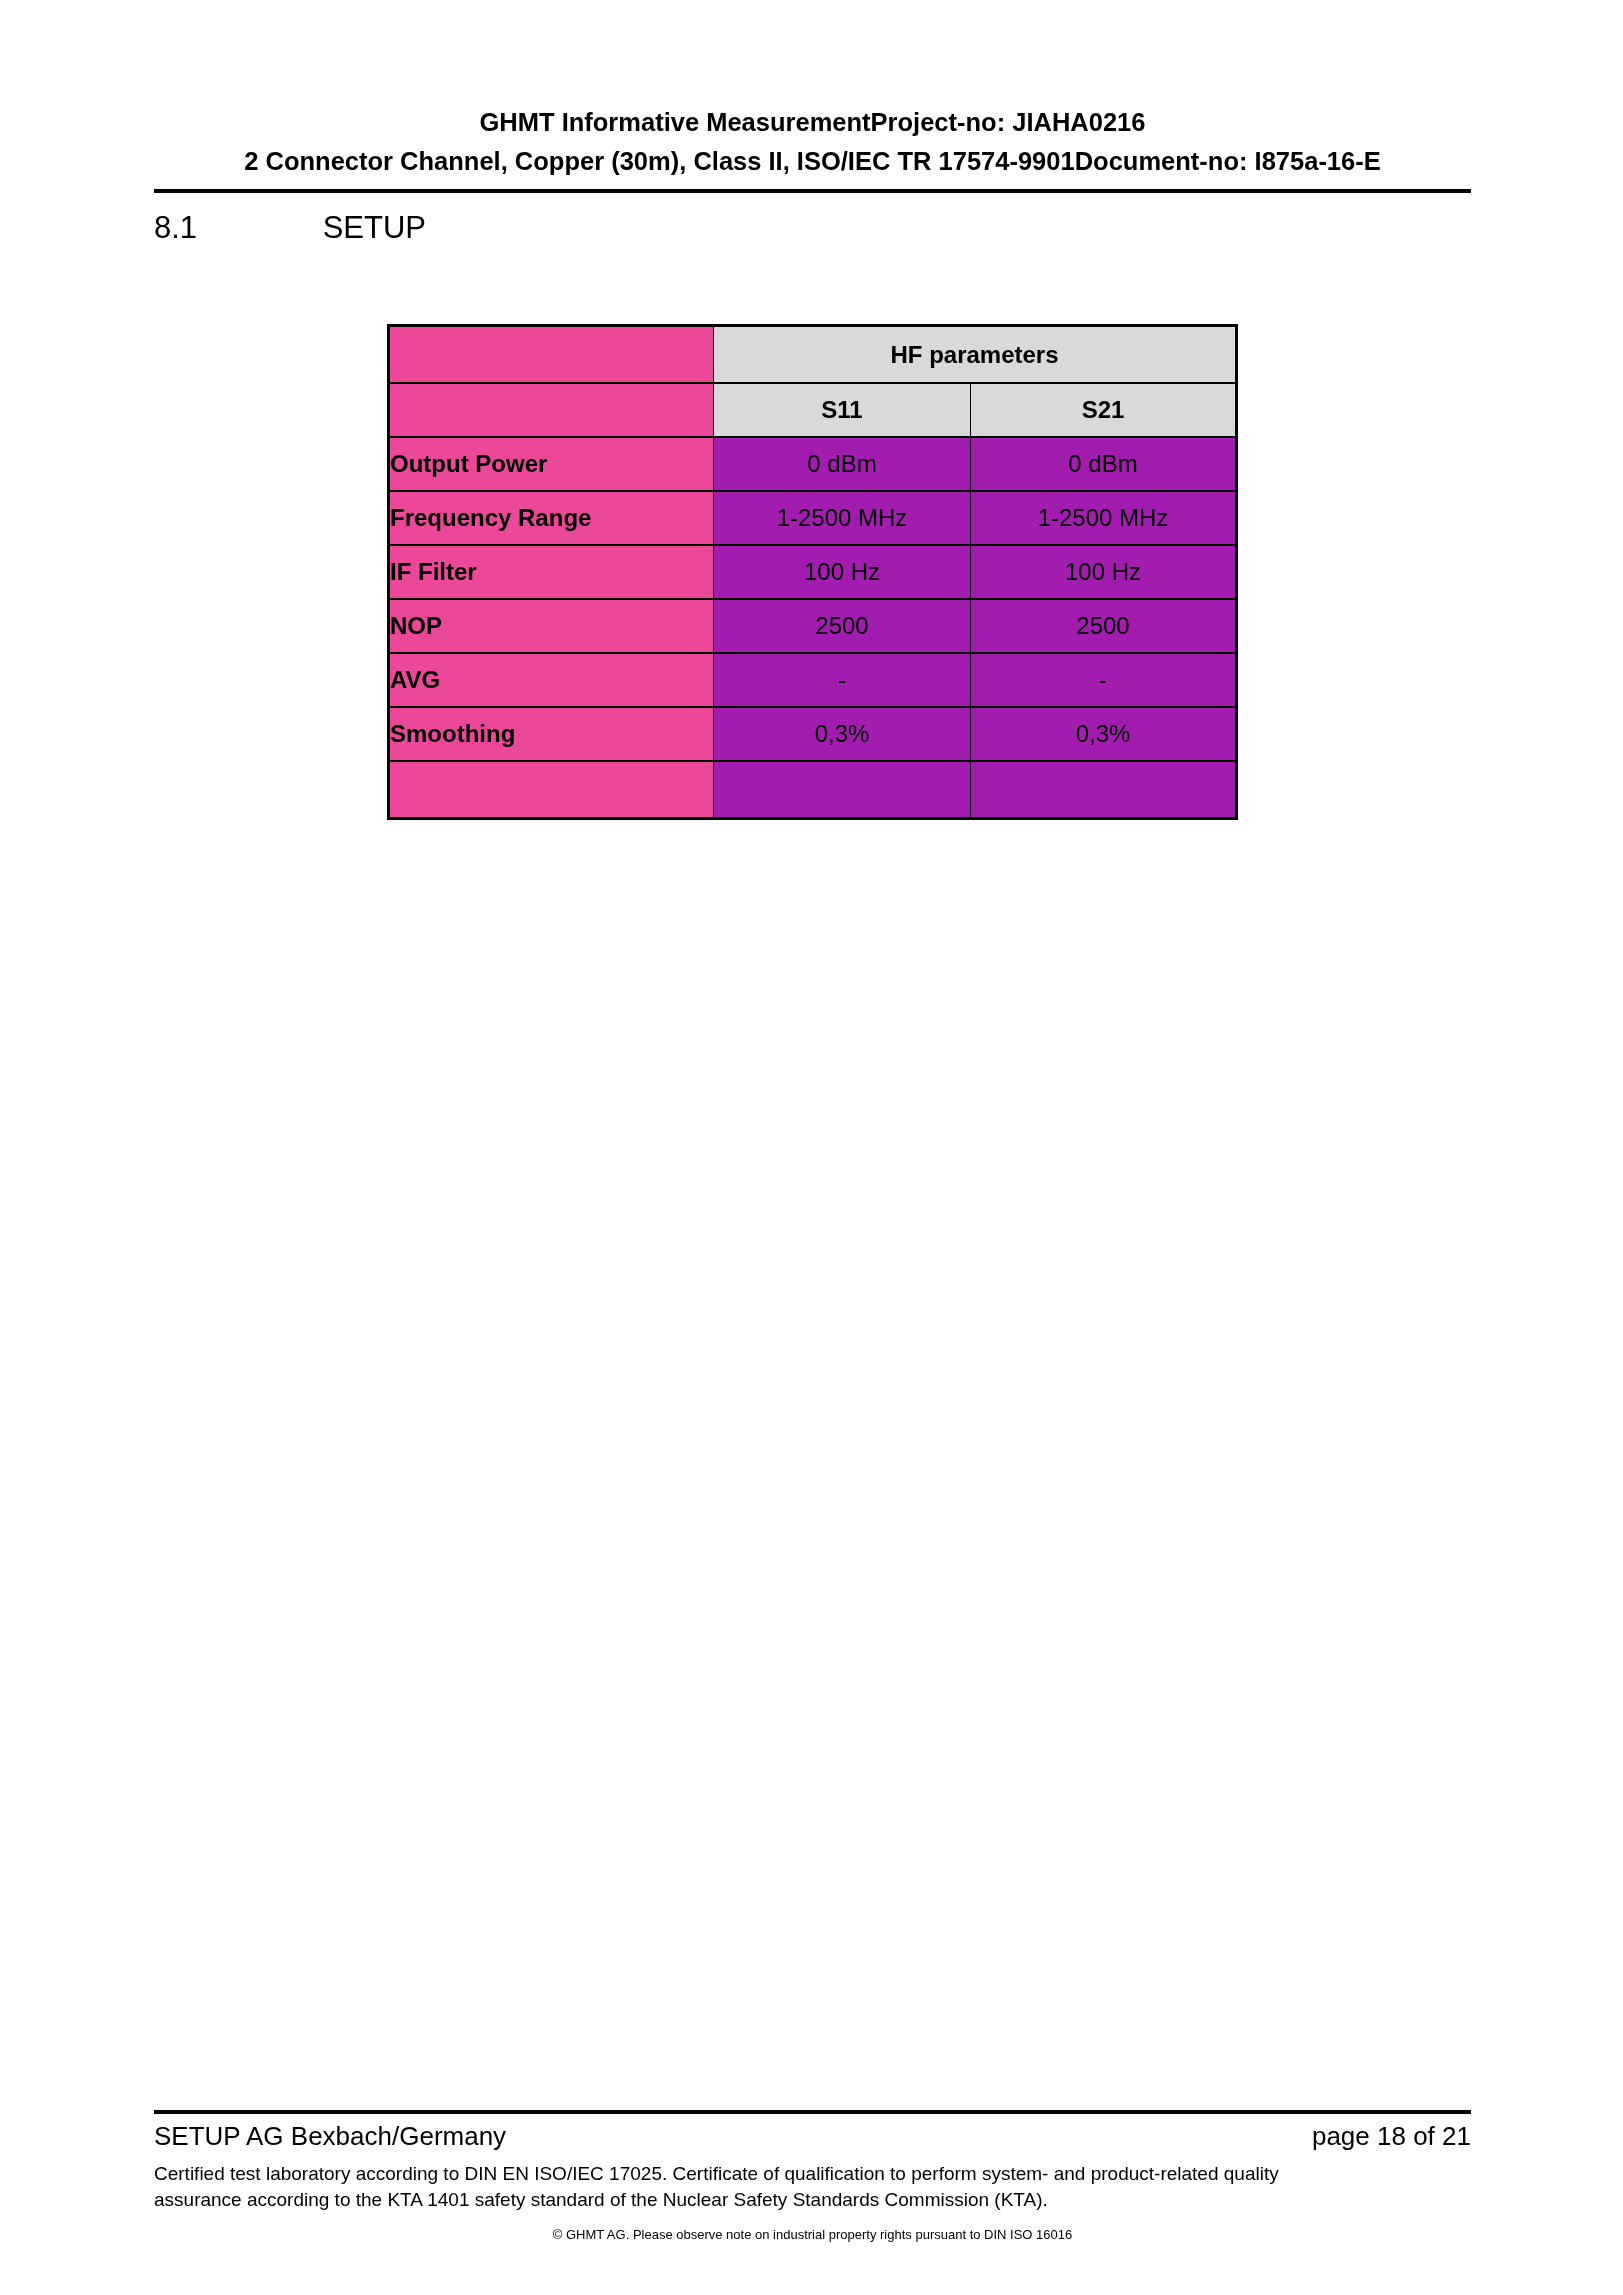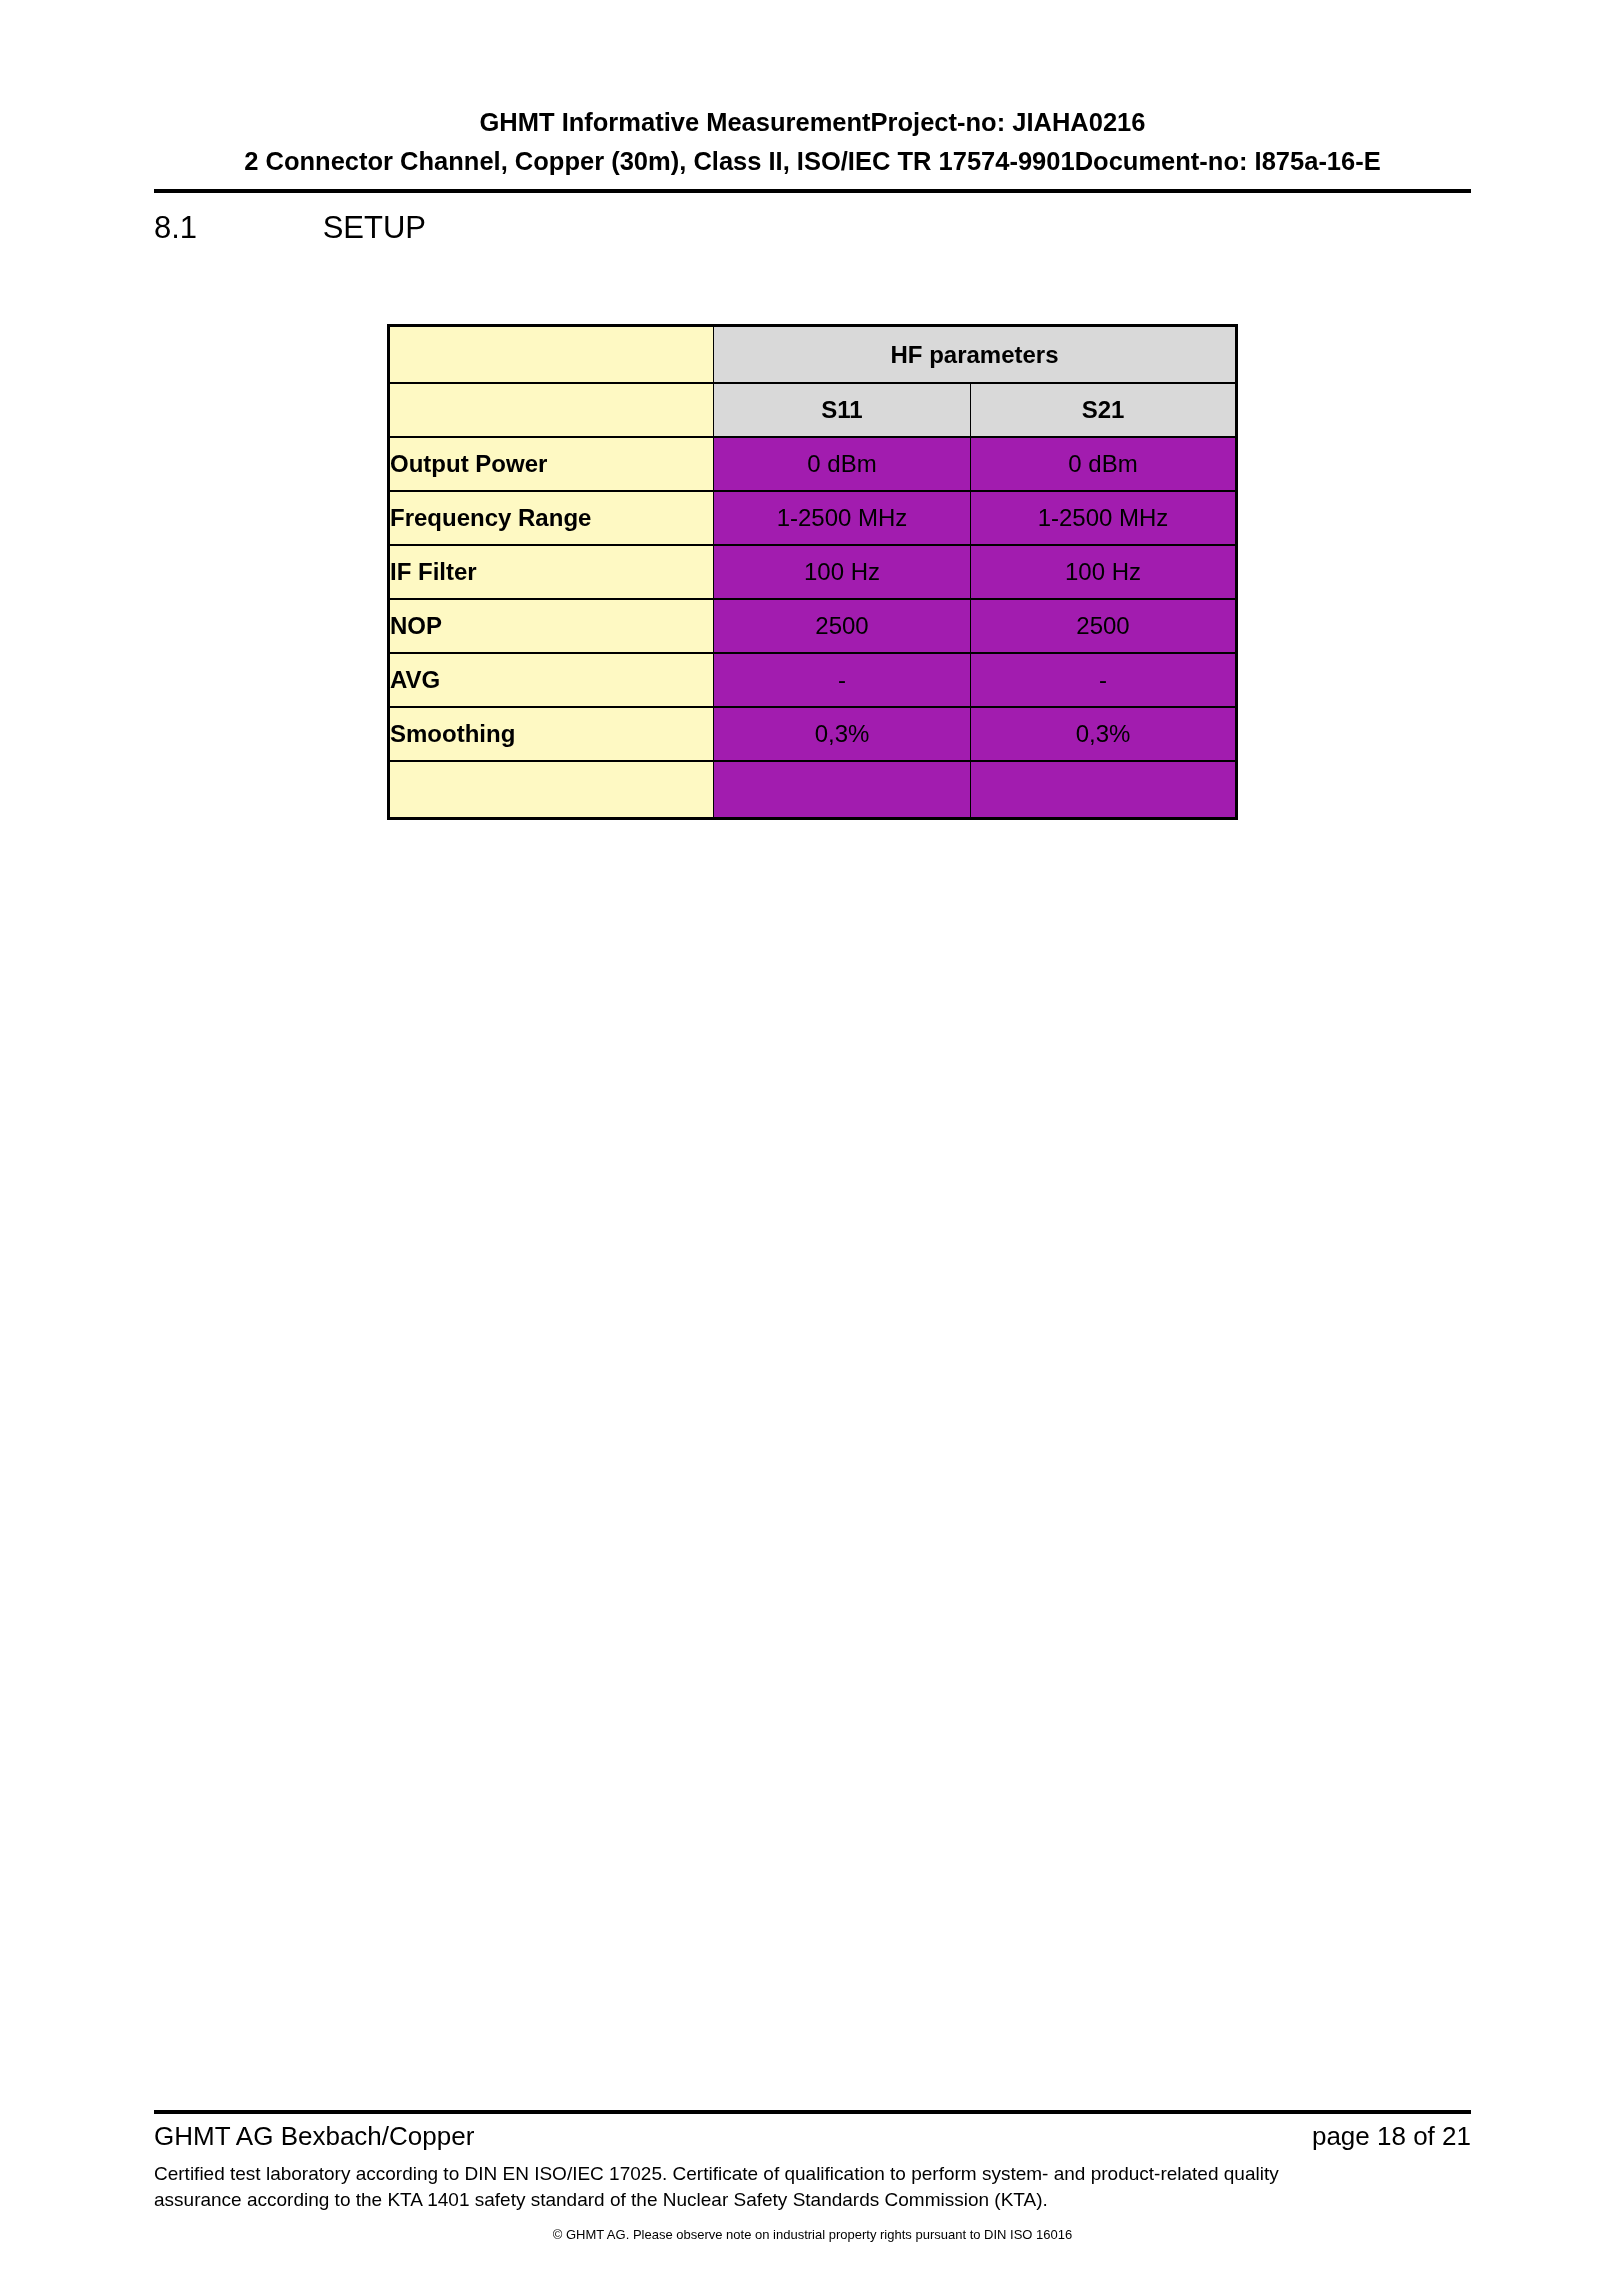--- a/index.html
+++ b/index.html
@@ -71,21 +71,21 @@
     height: 52px;
     padding: 0;
     overflow: hidden;
   }
   table.hf {
     border: 3.3px solid #000000;
   }
   tr.row-group-header td { height: 55px; }
   tr.row-empty td { height: 55px; }
   td.cell-label {
-    background: #fef9c3;
+    background: #ec4899;
     font-weight: 700;
     text-align: left;
     padding-left: 15.7px;
   }
   td.cell-header {
     background: #d9d9d9;
     font-weight: 700;
     text-align: center;
   }
   td.cell-value {
@@ -193,21 +193,21 @@
           <td class="cell-label"></td>
           <td class="cell-value"></td>
           <td class="cell-value"></td>
         </tr>
       </tbody>
     </table>
   </div>
 
   <div class="footer">
     <div class="footer-row">
-      <span>GHMT AG Bexbach/Copper</span>
+      <span>SETUP AG Bexbach/Germany</span>
       <span>page 18 of 21</span>
     </div>
     <div class="fineprint">
       <div>Certified test laboratory according to DIN EN ISO/IEC 17025. Certificate of qualification to perform system- and product-related quality</div>
       <div>assurance according to the KTA 1401 safety standard of the Nuclear Safety Standards Commission (KTA).</div>
     </div>
     <div class="copyright">© GHMT AG. Please observe note on industrial property rights pursuant to DIN ISO 16016</div>
   </div>
 
 </div>

